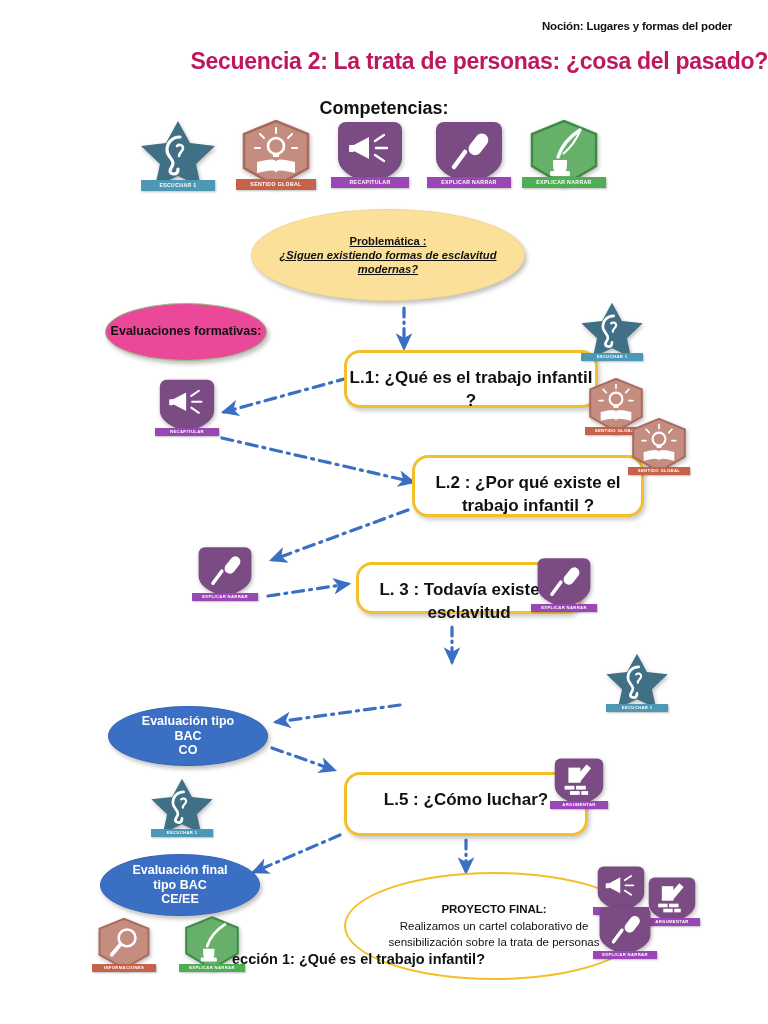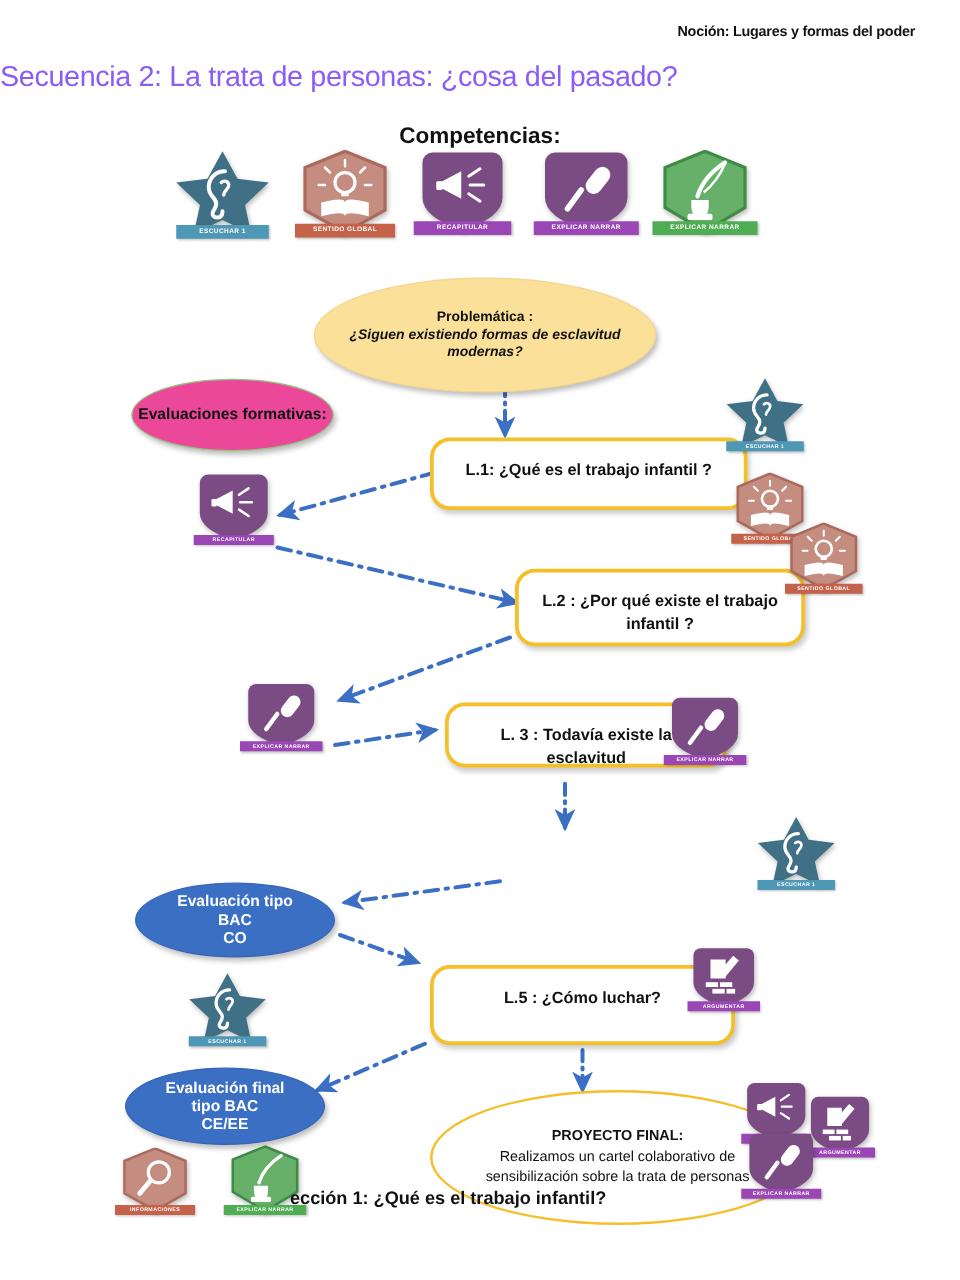--- a/index.html
+++ b/index.html
@@ -14,22 +14,22 @@
   #stage{position:absolute;left:0;top:0;width:768px;height:1024px;}
   .abs{position:absolute;}
 
   
   .notion{
     right:36px;top:20px;
     font-size:11.5px;font-weight:bold;letter-spacing:-0.2px;
     color:#111;white-space:nowrap;
   }
   .title{
-    left:0;top:48px;width:768px;text-align:left;
-    font-size:23px;font-weight:400;color:#8b5cf6;
+    left:0;top:48px;width:768px;text-align:right;
+    font-size:23px;font-weight:700;color:#be185d;
     letter-spacing:-0.3px;
   }
   .comp-label{
     left:0;top:98px;width:768px;text-align:center;
     font-size:18px;font-weight:bold;color:#111;
   }
 
   
   .badge{position:absolute;}
   .badge .shieldwrap{position:relative;display:block;}
@@ -74,21 +74,21 @@
   }
 
   
   .lbox{
     position:absolute;
     background:#fff;
     border:3px solid #f5bf2a;
     border-radius:16px;
     display:flex;align-items:flex-start;justify-content:center;
     text-align:center;
-    font-size:13px;font-weight:bold;color:#111;
+    font-size:17px;font-weight:bold;color:#111;
     box-shadow:2px 3px 4px rgba(0,0,0,.20);
     line-height:1.35;
     padding-top:14px;
     box-sizing:border-box;
   }
 
   
   #arrows{position:absolute;left:0;top:0;width:768px;height:1024px;pointer-events:none;}
 
   .bottom-overlay{
@@ -198,21 +198,21 @@
         <path d="M36 1 L68 14 L68 46 L36 65 L4 46 L4 14 Z" fill="#66b06a" stroke="#3f8a45" stroke-width="2.5"></path>
         <path d="M52 10 q-17 11 -22 27" stroke="#fff" stroke-width="3.4" fill="none" stroke-linecap="round"></path>
         <path d="M52 11 q-6 14 -17 23" stroke="#fff" stroke-width="2" fill="none"></path>
         <path d="M25 40 h14 v5 q0 9 -7 9 q-7 0 -7 -9 z" fill="#fff"></path>
         <rect x="22" y="51" width="20" height="5" rx="1.5" fill="#fff"></rect>
       </svg>
       <div class="ribbon" style="background:#4fae53;width:72px;">EXPLICAR NARRAR</div>
     </div>
   </div>
 
-  <div class="ellipse ell-problematica abs" style="left:251px;top:222px;width:272px;height:90px;">
+  <div class="ellipse ell-problematica abs" style="left:251px;top:209px;width:272px;height:90px;text-decoration:underline;">
     <div style="padding:0 22px;">
       <b>Problemática :</b><br>
       <i>¿Siguen existiendo formas de esclavitud modernas?</i>
     </div>
   </div>
 
   <div class="ellipse ell-green abs" style="left:105px;top:303px;width:160px;height:56px;">
     <span>Evaluaciones formativas:</span>
   </div>
 

